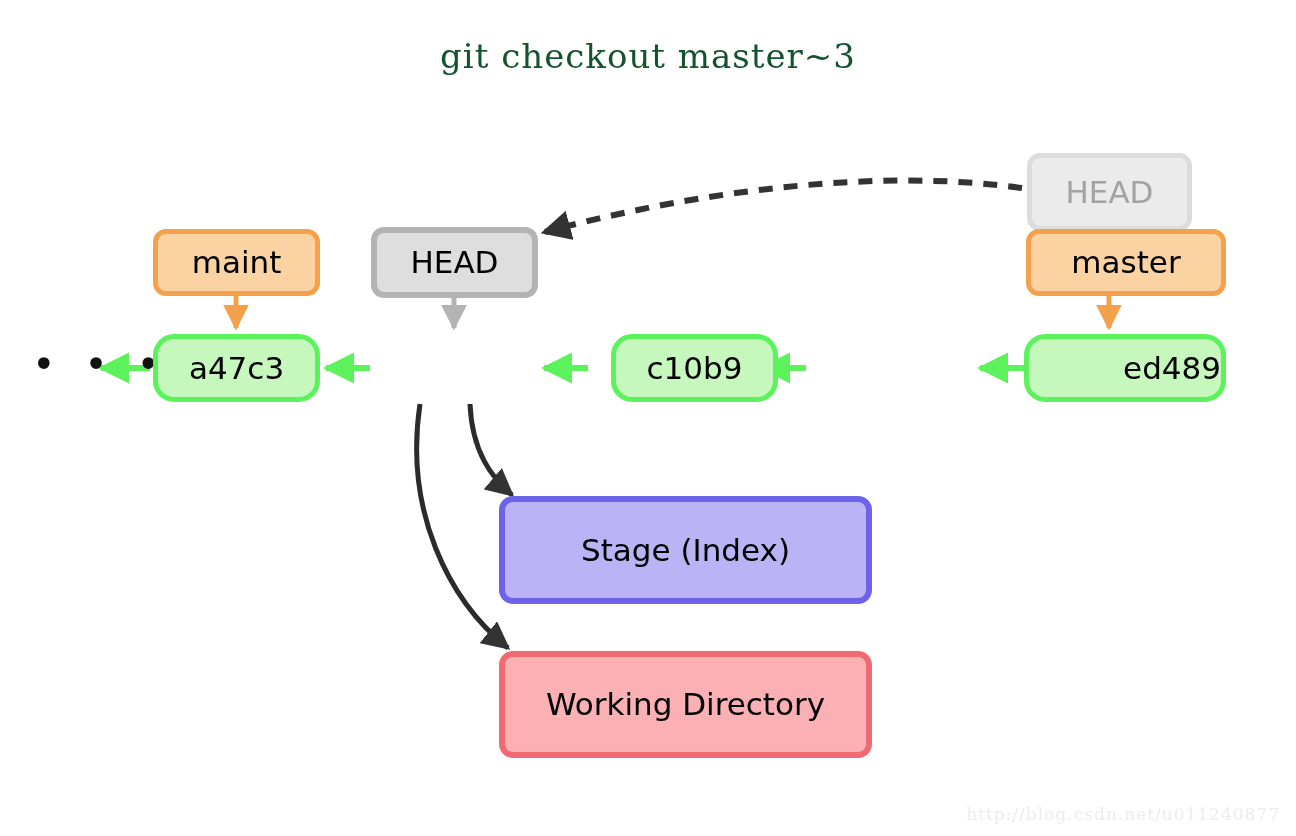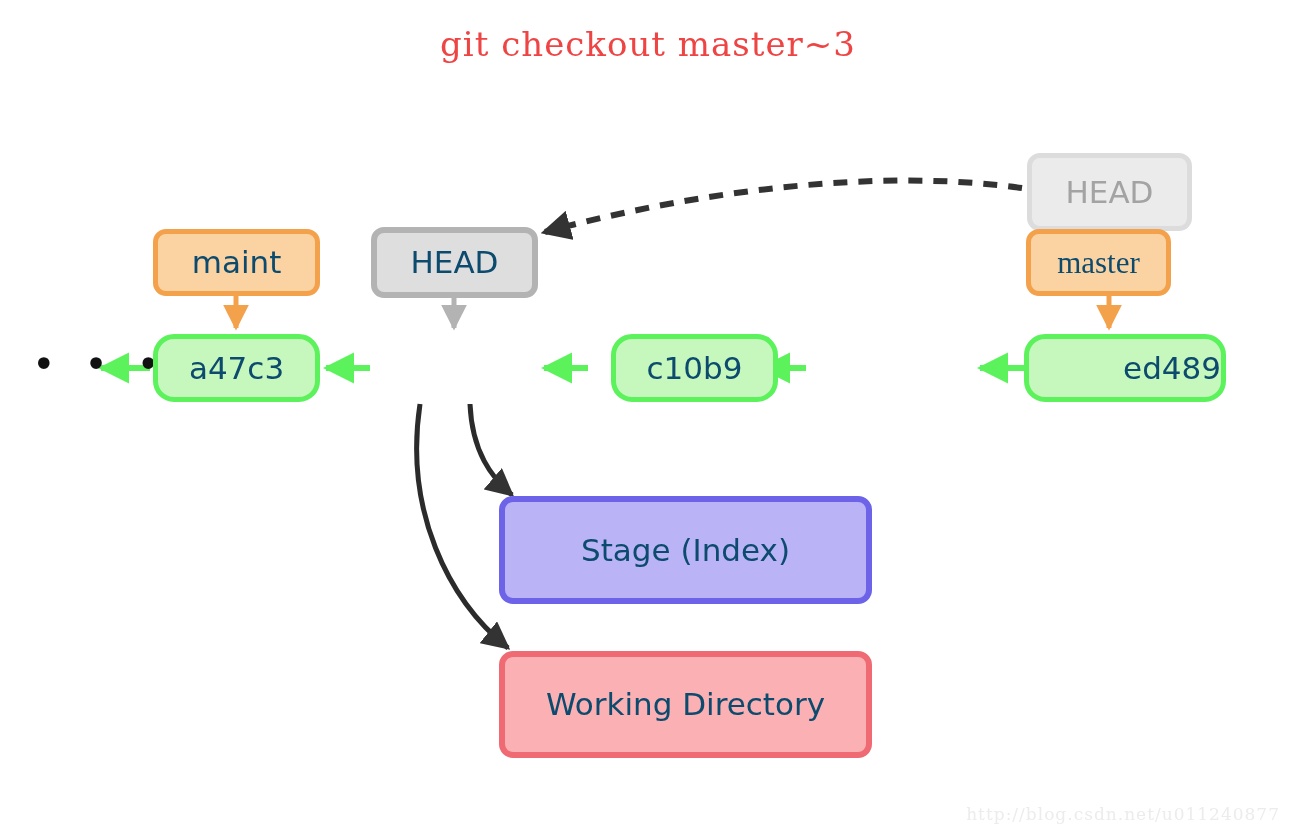--- a/index.html
+++ b/index.html
@@ -13,40 +13,40 @@
   #canvas {
     position: relative;
     width: 1296px;
     height: 836px;
     background: #ffffff;
     overflow: hidden;
   }
   #title {
     position: absolute;
     left: 0;
-    top: 24px;
+    top: 36px;
     width: 1296px;
     text-align: center;
     font-family: "DejaVu Serif", "Liberation Serif", serif;
     font-size: 34px;
     letter-spacing: 1px;
-    color: #ef4444;
+    color: #14532d;
     white-space: pre;
   }
   
   .box {
     position: absolute;
     box-sizing: border-box;
     display: flex;
     align-items: center;
     justify-content: center;
     border-style: solid;
     border-radius: 12px;
     font-family: "DejaVu Sans", sans-serif;
-    color: #0c4a6e;
+    color: #000000;
     line-height: 1;
     user-select: none;
   }
   .commit {
     border-width: 5px;
     border-color: #5cf25c;
     background: #c6f7bd;
     font-size: 31px;
     border-radius: 21px;
   }
@@ -164,21 +164,21 @@
   </div>
 
   <div class="box head-active" style="left:371px; top:227px; width:167px; height:71px;">
     <span>HEAD</span>
   </div>
 
   <div class="box head-faded" style="left:1027px; top:153px; width:165px; height:78px; z-index:1;">
     <span>HEAD</span>
   </div>
 
-  <div class="box ref-orange" style="left:1026px; top:229px; width:145px; height:67px; z-index:2;font-family:Liberation Serif, serif;">
+  <div class="box ref-orange" style="left:1026px; top:229px; width:200px; height:67px; z-index:2;">
     <span>master</span>
   </div>
 
   <div class="box commit" style="left:153px; top:334px; width:167px; height:68px;">
     <span>a47c3</span>
   </div>
 
 
   <div class="box commit" style="left:611px; top:334px; width:167px; height:68px;">
     <span>c10b9</span>

